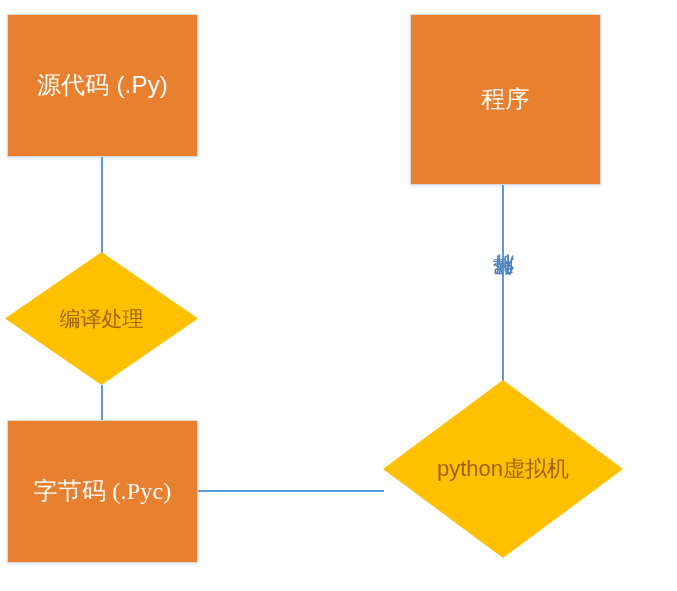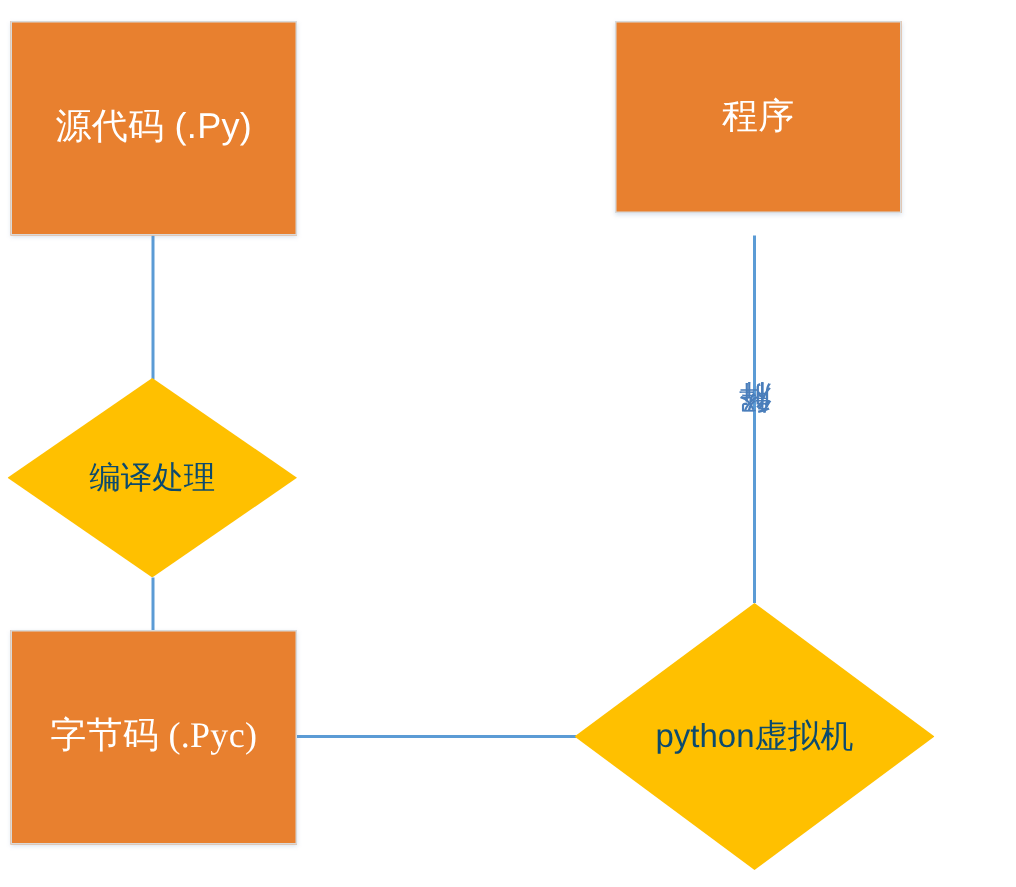--- a/index.html
+++ b/index.html
@@ -56,33 +56,33 @@
     left: 0;
     top: 0;
     width: 100%;
     height: 100%;
     background: #FFC000;
     clip-path: polygon(50% 0%, 100% 50%, 50% 100%, 0% 50%);
     filter: drop-shadow(0 1px 2px rgba(120,150,190,0.35));
   }
   .node-diamond .node-label {
     position: relative;
-    color: #0c4a6e;
+    color: #a16207;
     font-size: 22px;
     line-height: 1.2;
     white-space: nowrap;
     text-align: center;
     z-index: 2;
   }
   
   #node-source      { left: 7px;   top: 14px;  width: 191px; height: 143px; }
-  #node-program     { left: 410px; top: 14px;  width: 191px; height: 128px; }
+  #node-program     { left: 410px; top: 14px;  width: 191px; height: 171px; }
   #node-compile     { left: 5px;   top: 252px; width: 193px; height: 133px; }
   #node-bytecode    { left: 7px;   top: 420px; width: 191px; height: 143px; }
-  #node-pvm         { left: 383px; top: 402px; width: 240px; height: 178px; }
+  #node-pvm         { left: 383px; top: 380px; width: 240px; height: 178px; }
 
   #node-source .node-label   { font-size: 24px; }
   #node-program .node-label  { font-size: 24px; }
   #node-bytecode .node-label { font-size: 24px; font-family: Liberation Serif, serif; }
   #node-compile .node-label  { font-size: 21px; }
   #node-pvm .node-label      { font-size: 22px; }
 
   
   .edge-label {
     position: absolute;

